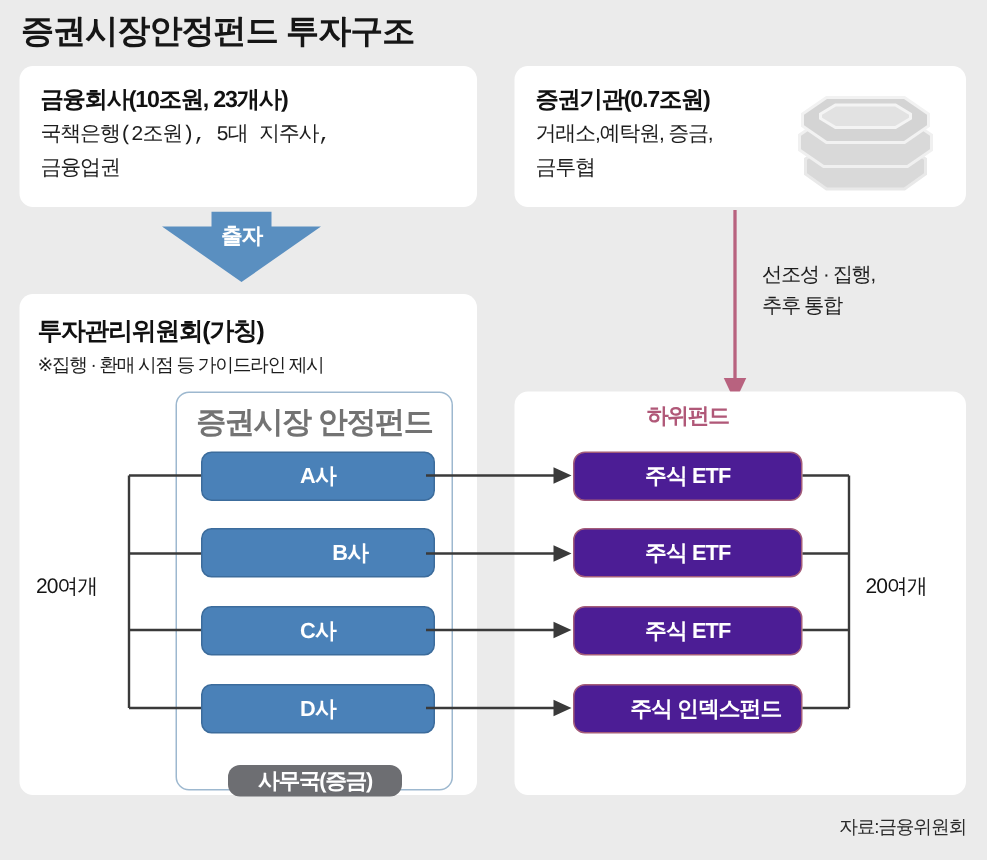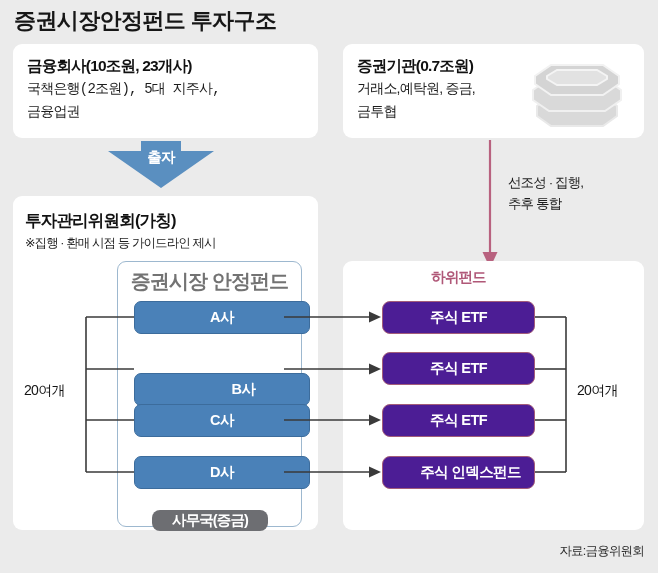--- a/index.html
+++ b/index.html
@@ -131,21 +131,21 @@
     text-align: center;
     font-size: 20px;
     font-weight: bold;
     letter-spacing: -0.9px;
     color: #737373;
   }
 
   .blue-box {
     position: absolute;
     left: 134px;
-    width: 176px;
+    width: 156px;
     height: 33px;
     background: #4a81b8;
     border: 1px solid #3c6c9c;
     border-radius: 7px;
     box-sizing: border-box;
     color: #ffffff;
     font-size: 14.5px;
     font-weight: bold;
     letter-spacing: -0.5px;
     display: flex;
@@ -274,21 +274,21 @@
   </div>
 
   <div class="panel" style="left:13px; top:196px; width:305px; height:334px;"></div>
   <div class="panel-title" style="left:25px; top:210px; font-size:16.5px;">투자관리위원회(가칭)</div>
   <div class="panel-note" style="left:25px; top:235px;">※집행 · 환매 시점 등 가이드라인 제시</div>
 
   <div class="fund-container"></div>
   <div class="fund-container-title">증권시장 안정펀드</div>
 
   <div class="blue-box" style="top:301px;">A사</div>
-  <div class="blue-box" style="top:373px;padding-left:43px;">B사</div>
+  <div class="blue-box" style="top:352px;padding-left:43px;">B사</div>
   <div class="blue-box" style="top:404px;">C사</div>
   <div class="blue-box" style="top:456px;">D사</div>
 
   <div class="office-box">사무국(증금)</div>
 
   <div class="panel" style="left:343px; top:261px; width:301px; height:269px;"></div>
   <div class="right-panel-title">하위펀드</div>
 
   <div class="pink-box" style="top:301px;">주식 ETF</div>
   <div class="pink-box" style="top:352px;">주식 ETF</div>

